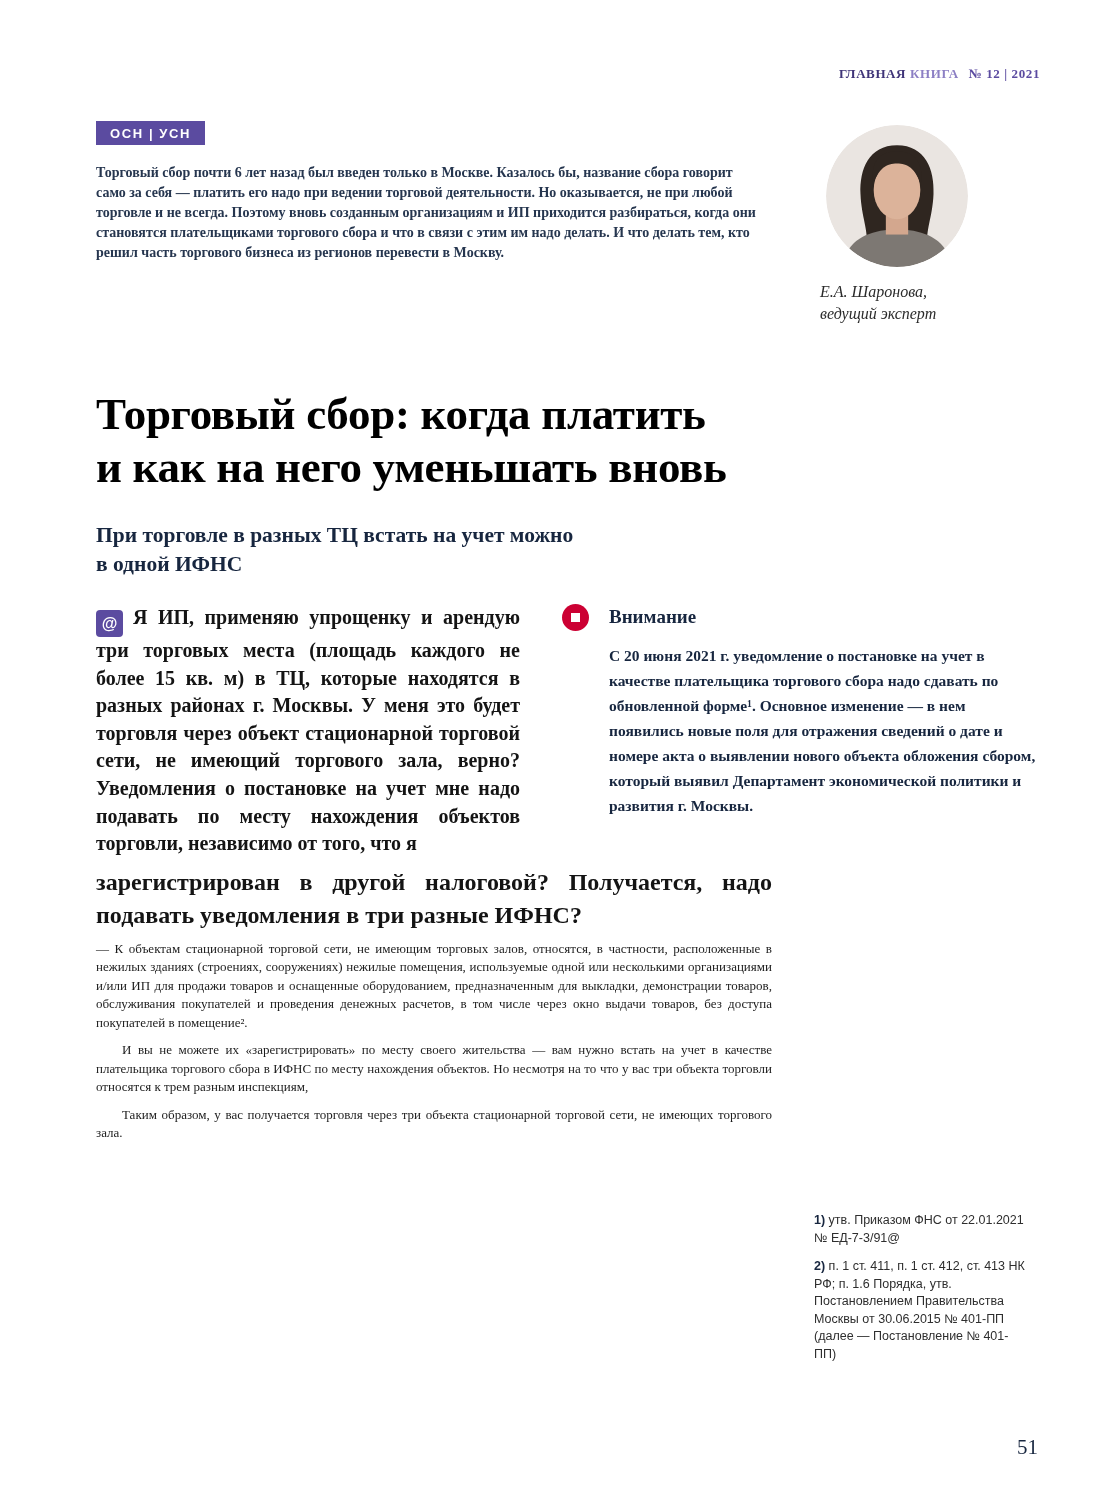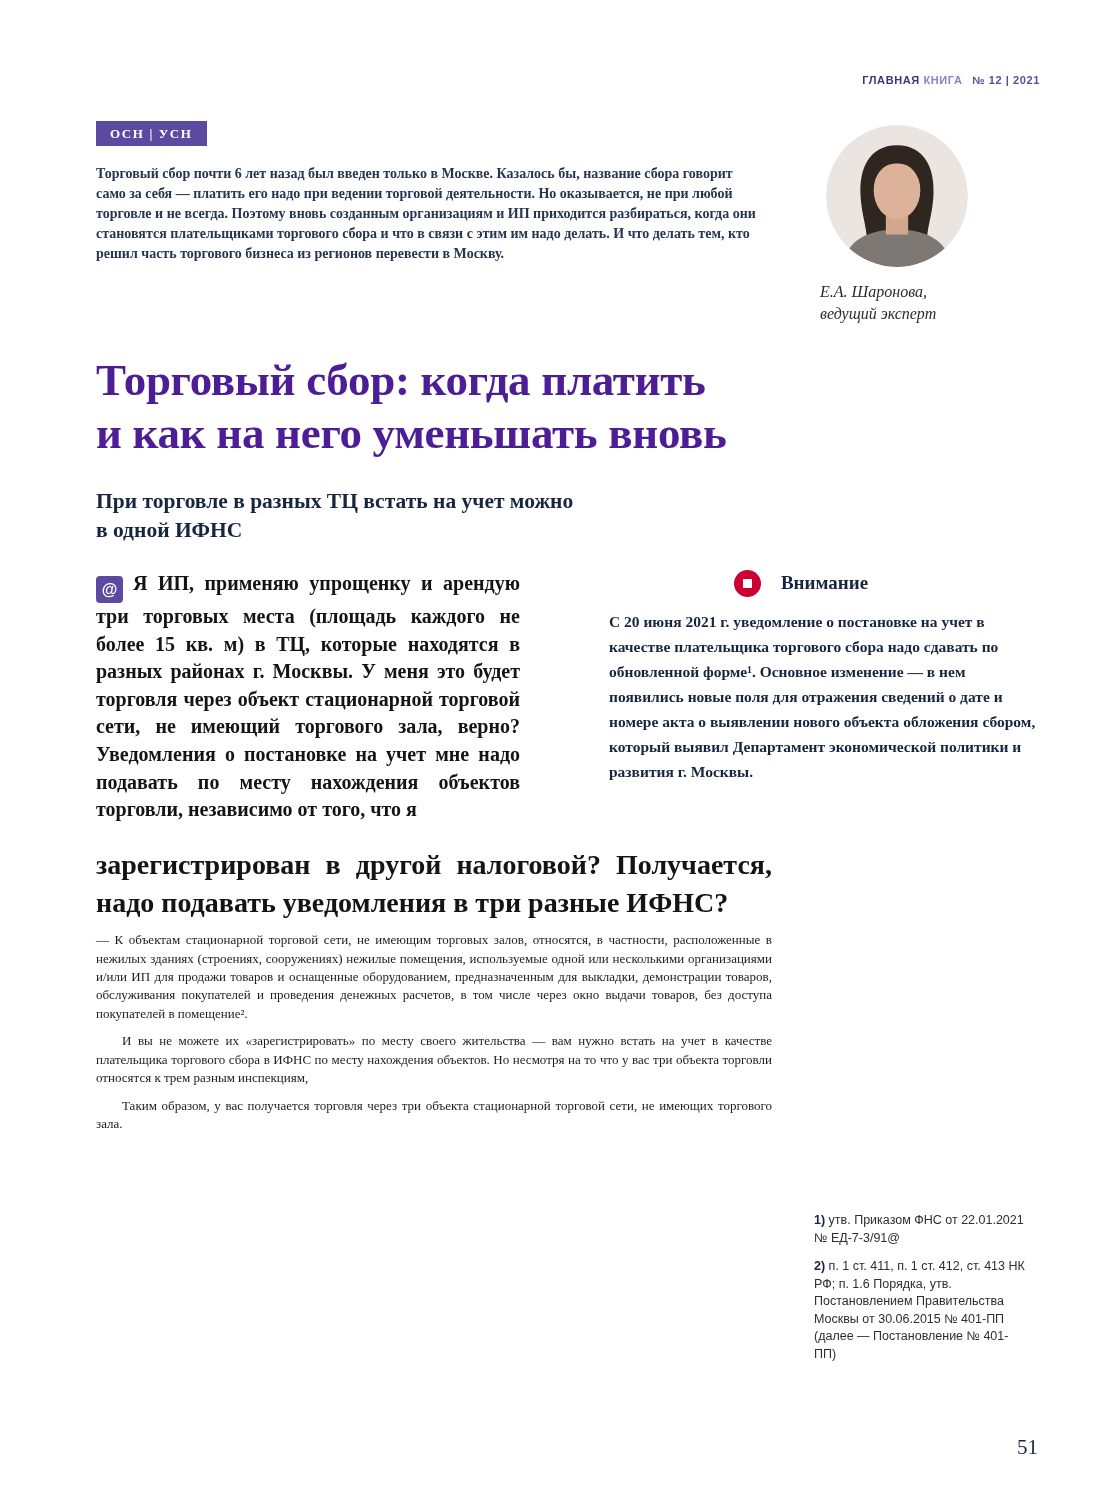--- a/index.html
+++ b/index.html
@@ -12,40 +12,40 @@
     font-family: "Liberation Serif", serif;
     color: #1a1a1a;
     overflow: hidden;
     padding: 55px 64px 0 96px;
     margin: 0 auto;
   }
 
   
   .masthead {
     position: absolute;
-    top: 74px;
+    top: 66px;
     right: 64px;
-    font-family: Liberation Sans, sans-serif;
-    font-size: 11px;
+    font-family: Liberation Serif, serif;
+    font-size: 13px;
     font-weight: bold;
     letter-spacing: 0.6px;
     white-space: nowrap;
   }
   .masthead .t1 { color: #3f3478; }
   .masthead .t2 { color: #8c7fc4; }
   .masthead .issue { color: #5b4ba0; margin-left: 6px; }
 
   
   .top-row { display: flex; margin-top: 66px; }
   .lead-col { width: 666px; flex: 0 0 666px; }
   .badge {
     display: inline-block;
     background: #5b4ba0;
     color: #ffffff;
-    font-family: Liberation Serif, serif;
+    font-family: Liberation Sans, sans-serif;
     font-size: 13px;
     font-weight: bold;
     letter-spacing: 1.6px;
     padding: 5px 14px 4px 14px;
   }
   .lead {
     margin-top: 18px;
     font-size: 14px;
     line-height: 1.42;
     font-weight: bold;
@@ -63,25 +63,25 @@
   .caption {
     margin-top: 14px;
     font-style: italic;
     font-size: 16px;
     line-height: 1.35;
     color: #2b2b2b;
   }
 
   
   .headline {
-    margin-top: 30px;
+    margin-top: 64px;
     font-size: 45px;
     line-height: 1.17;
     font-weight: bold;
-    color: #4c1d95;
+    color: #000000;
     letter-spacing: -0.3px;
   }
 
   
   .section-heading {
     margin-top: 28px;
     font-size: 21.5px;
     line-height: 1.35;
     font-weight: bold;
     color: #17263f;
@@ -107,21 +107,21 @@
     background: #5b4ba0;
     color: #ffffff;
     font-family: "Liberation Sans", sans-serif;
     font-size: 16px;
     font-weight: bold;
     border-radius: 4px;
     vertical-align: -5px;
     margin-right: 10px;
   }
   .attn-col { margin-left: 42px; width: 478px; }
-  .attn-head { display: flex; align-items: center; justify-content: center; }
+  .attn-head { display: flex; align-items: center; }
   .attn-icon {
     width: 27px; height: 27px;
     background: #cc0033;
     border-radius: 50%;
     display: flex; align-items: center; justify-content: center;
     flex: 0 0 27px;
   }
   .attn-icon .sq { width: 9px; height: 9px; background: #ffffff; }
   .attn-title {
     margin-left: 20px;
@@ -134,22 +134,22 @@
     padding-left: 47px;
     font-size: 15.5px;
     font-weight: bold;
     line-height: 1.62;
     color: #17263f;
   }
 
   
   .q-cont {
     width: 676px;
-    margin-top: 22px;
-    font-size: 28px;
+    margin-top: 8px;
+    font-size: 24px;
     font-weight: bold;
     line-height: 1.38;
     color: #141414;
     text-align: justify;
   }
   .answer { margin-top: 8px; width: 676px; }
   .answer p {
     margin: 0;
     font-size: 13px;
     line-height: 1.42;

